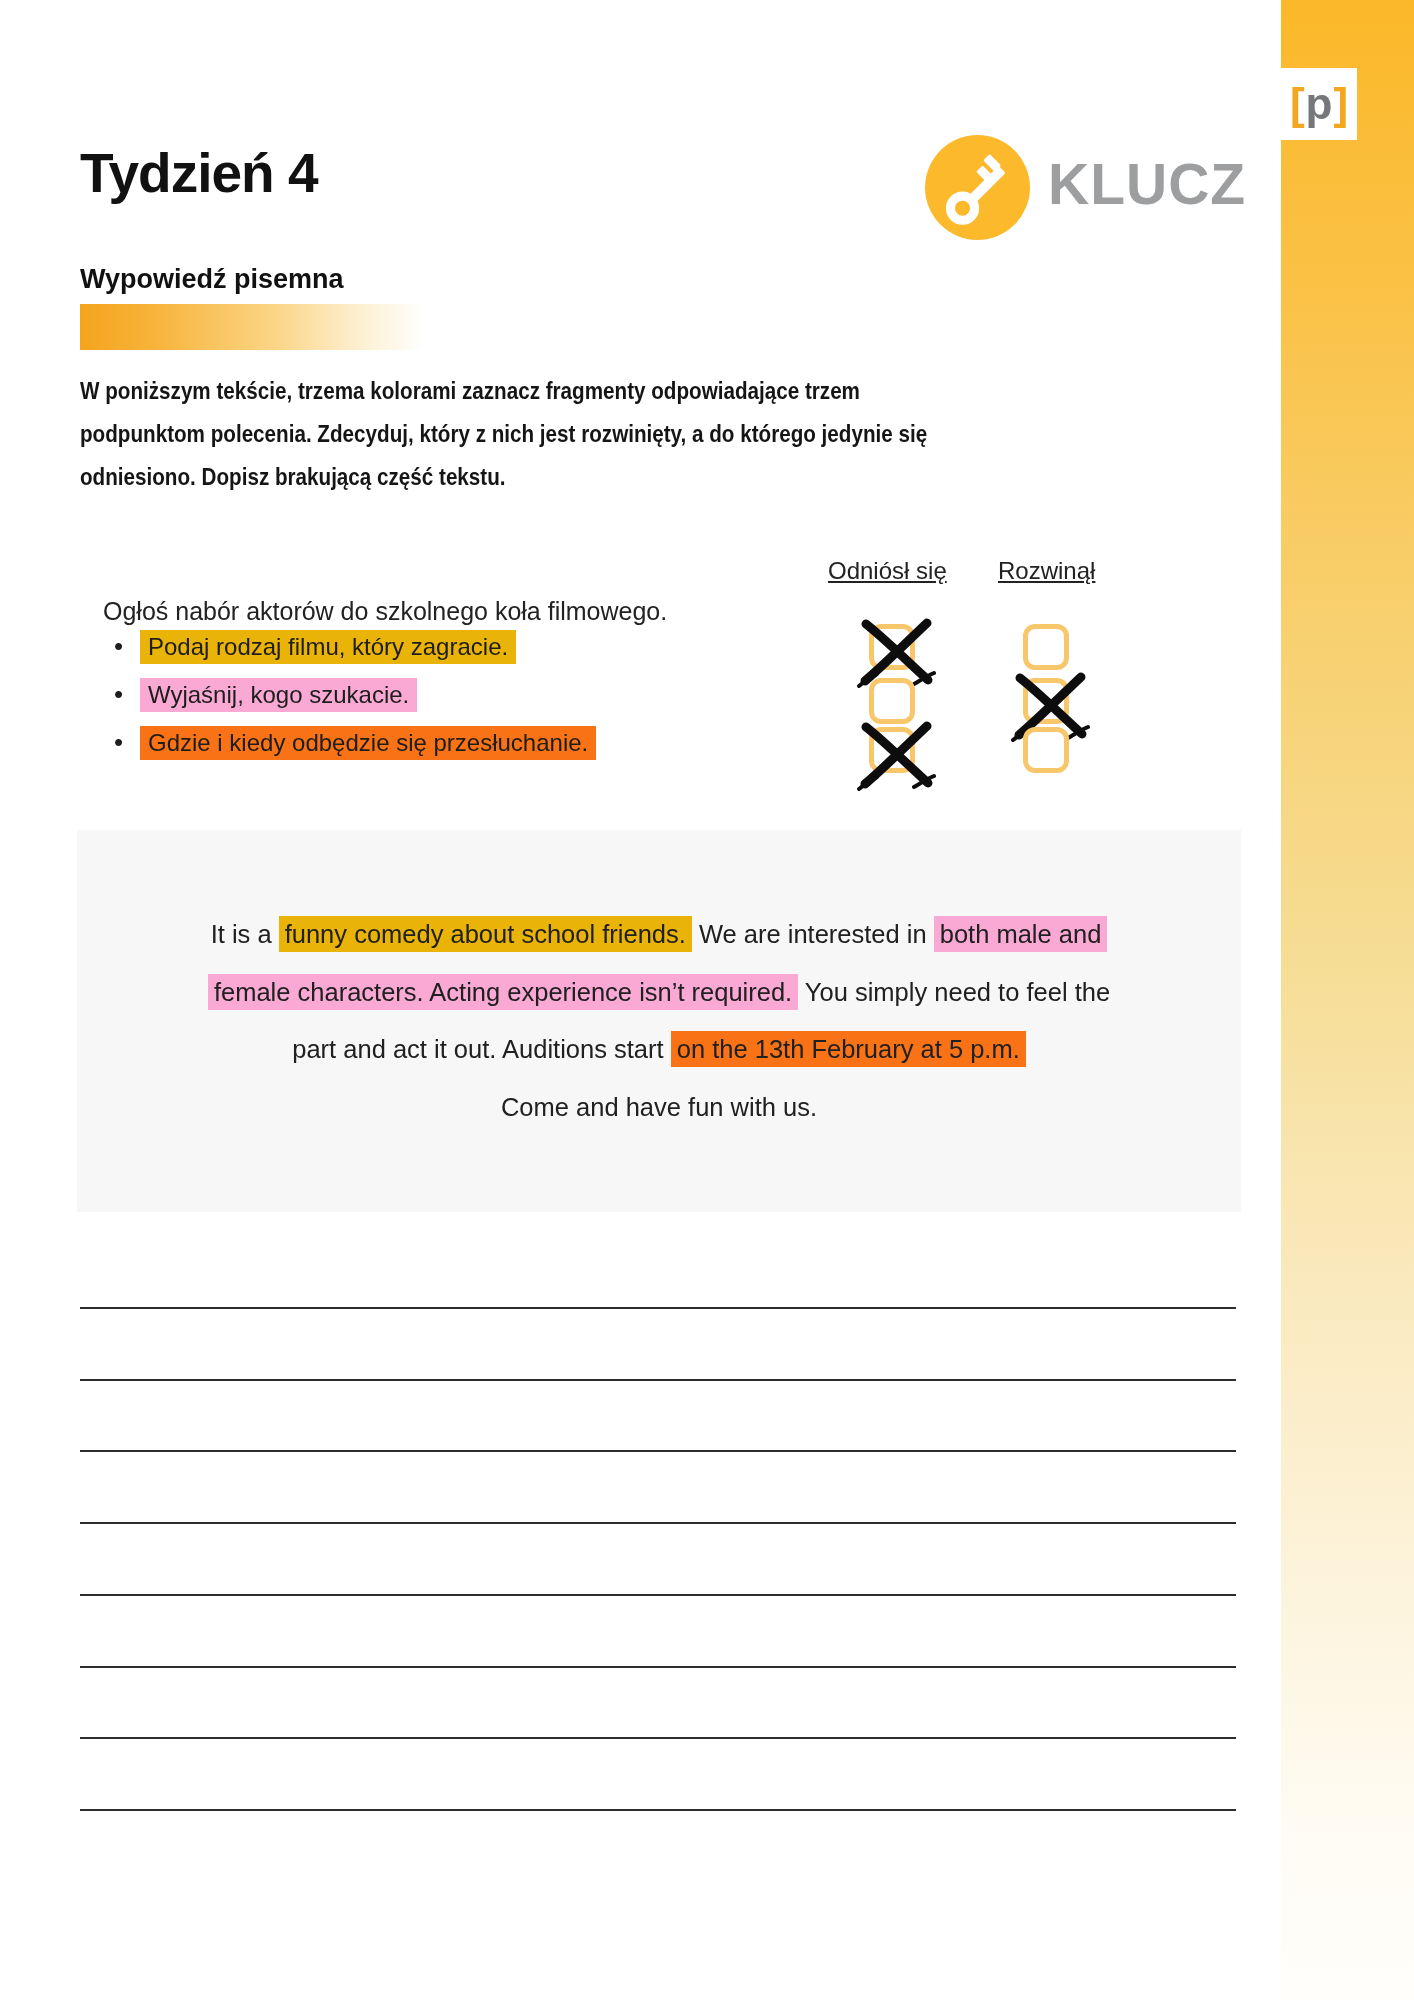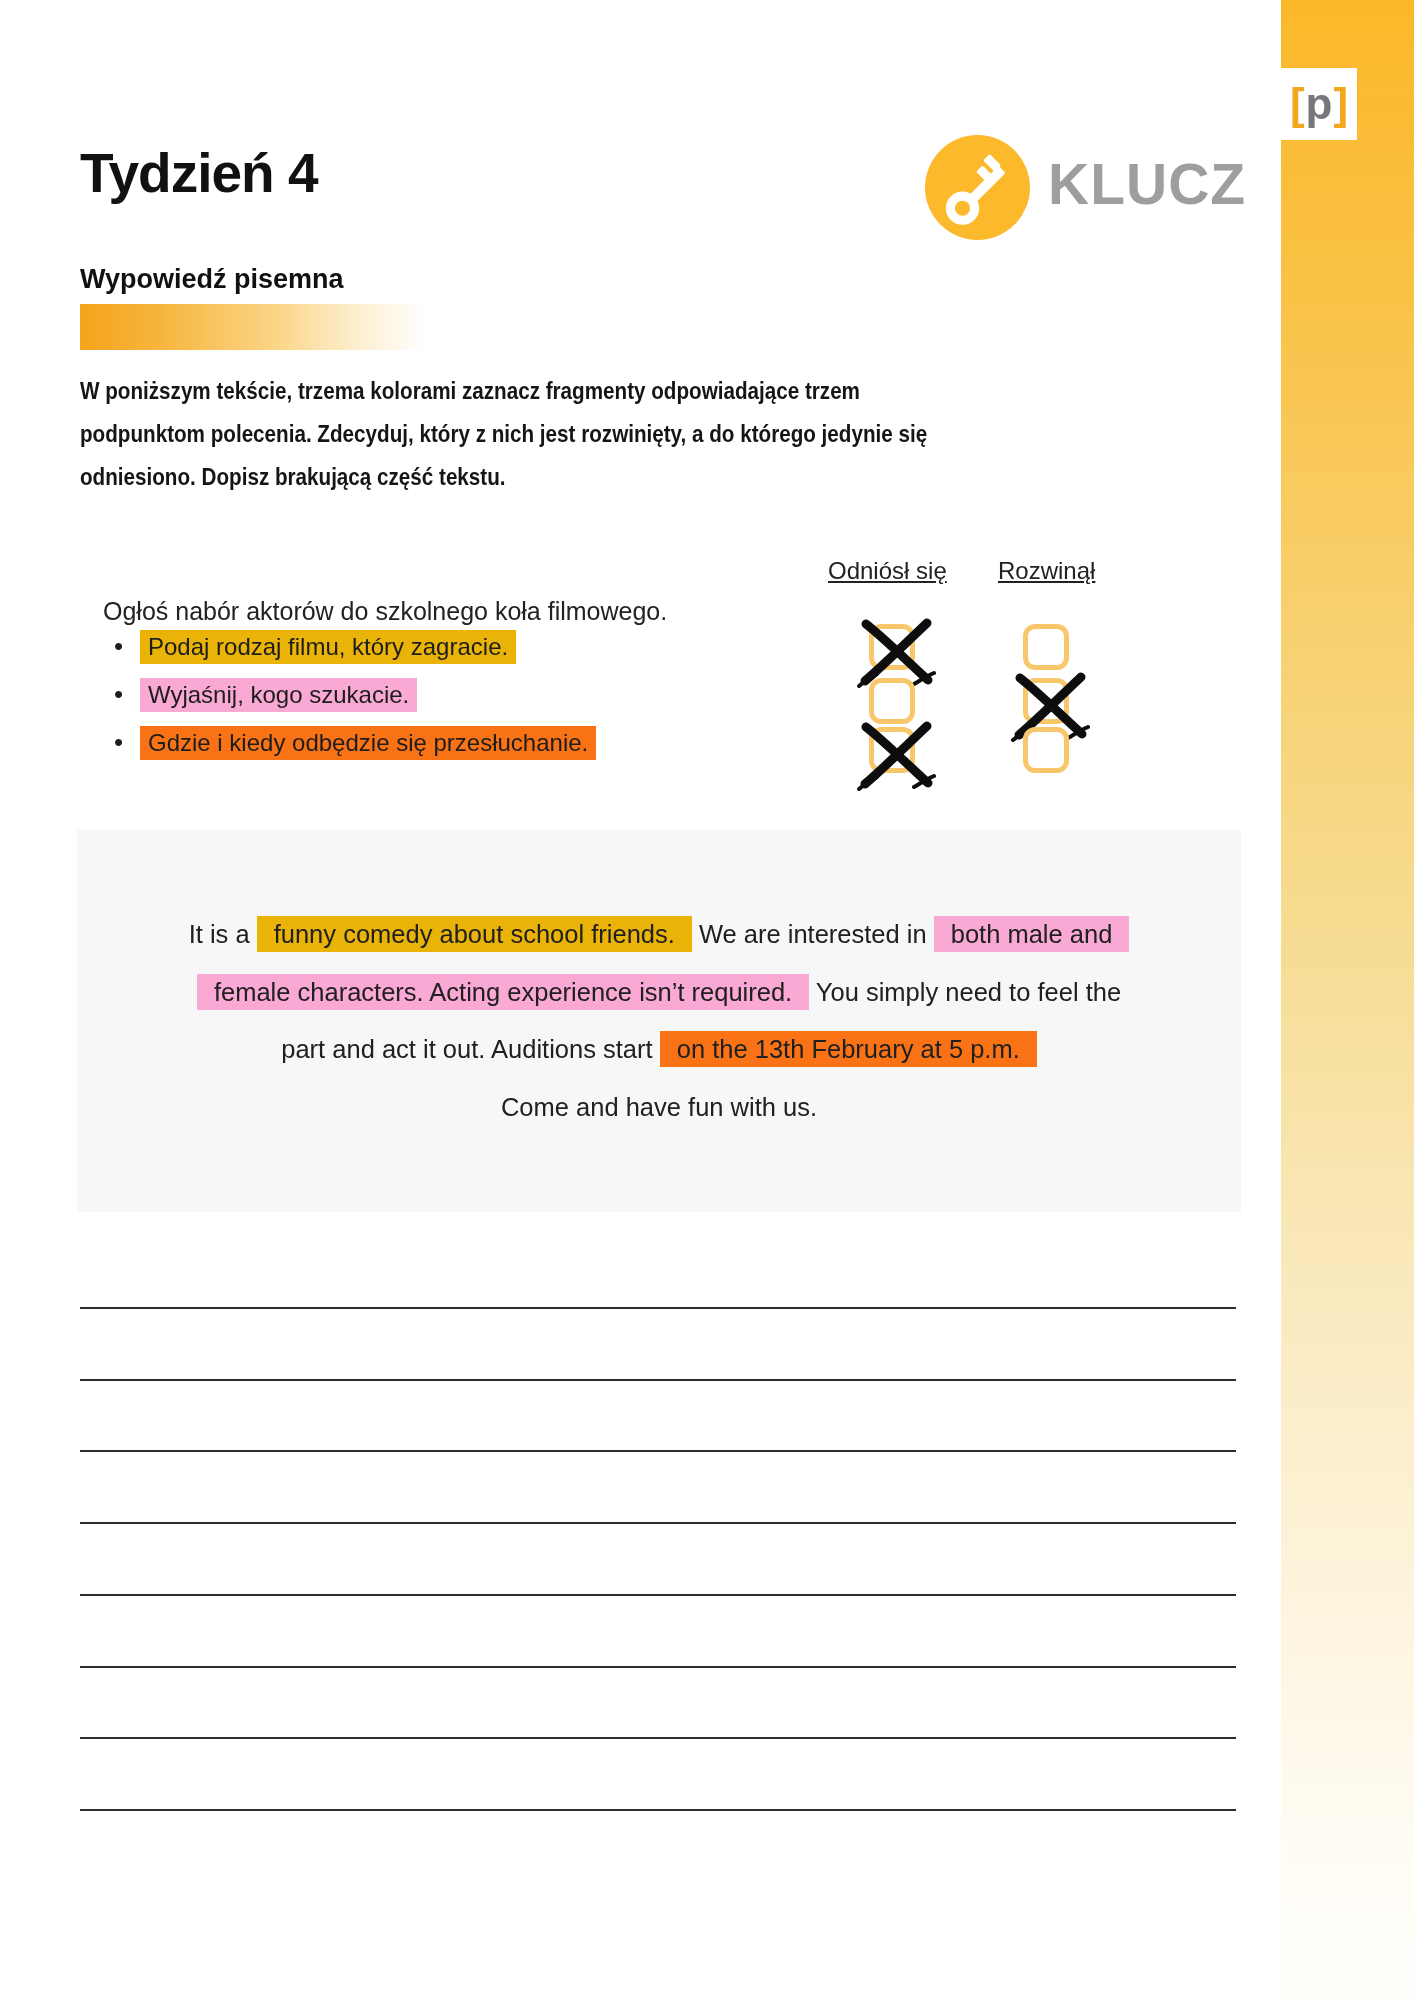--- a/index.html
+++ b/index.html
@@ -49,21 +49,21 @@
   #col-rozwinal{left:998px;}
   .cbox{position:absolute;width:46px;height:46px;border:5px solid #f8c76b;border-radius:12px;box-sizing:border-box;background:#fff;}
   .xmark{position:absolute;left:-18px;top:-12px;width:80px;height:72px;pointer-events:none;}
   
   #audition-box{
     position:absolute;left:77px;top:830px;width:1164px;height:382px;background:#f7f7f7;
     font-size:25.5px;line-height:57.5px;color:#202020;text-align:center;
     display:flex;flex-direction:column;justify-content:center;
   }
   #audition-box .box-line{height:57.5px;}
-  #audition-box .hl{padding:4px 17px;}
+  #audition-box .hl{padding:4px 6px;}
   
   .wline{position:absolute;left:80px;width:1156px;height:0;border-top:2px solid #2d2d2d;}
 </style>
 </head>
 <body>
 
 <div id="page">
 
   <div id="right-bar"></div>
 

